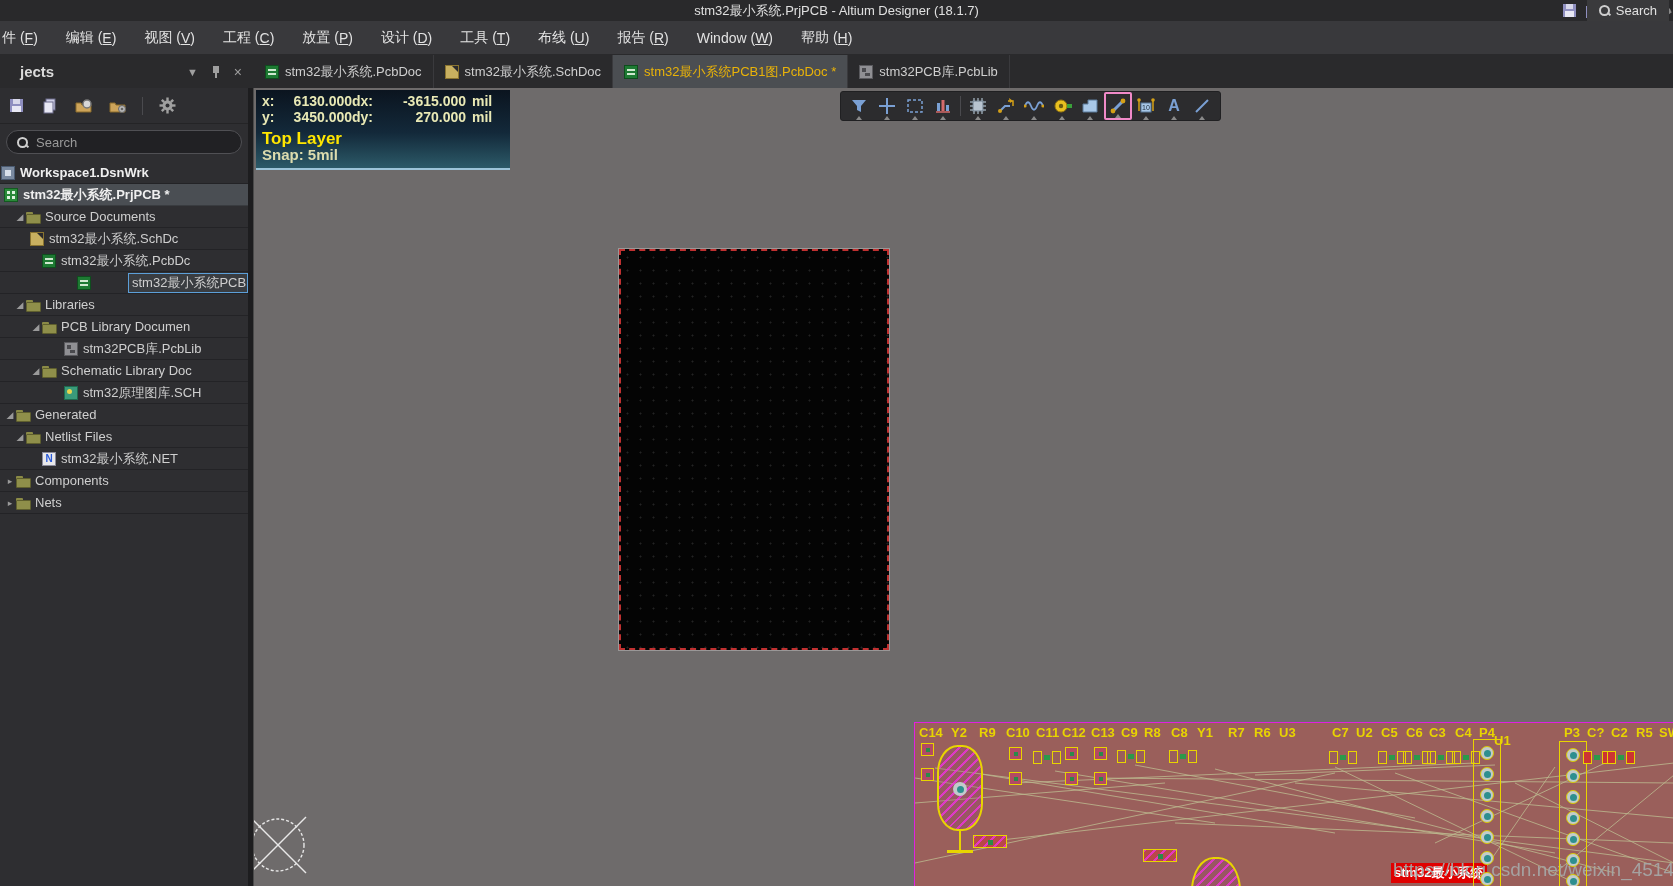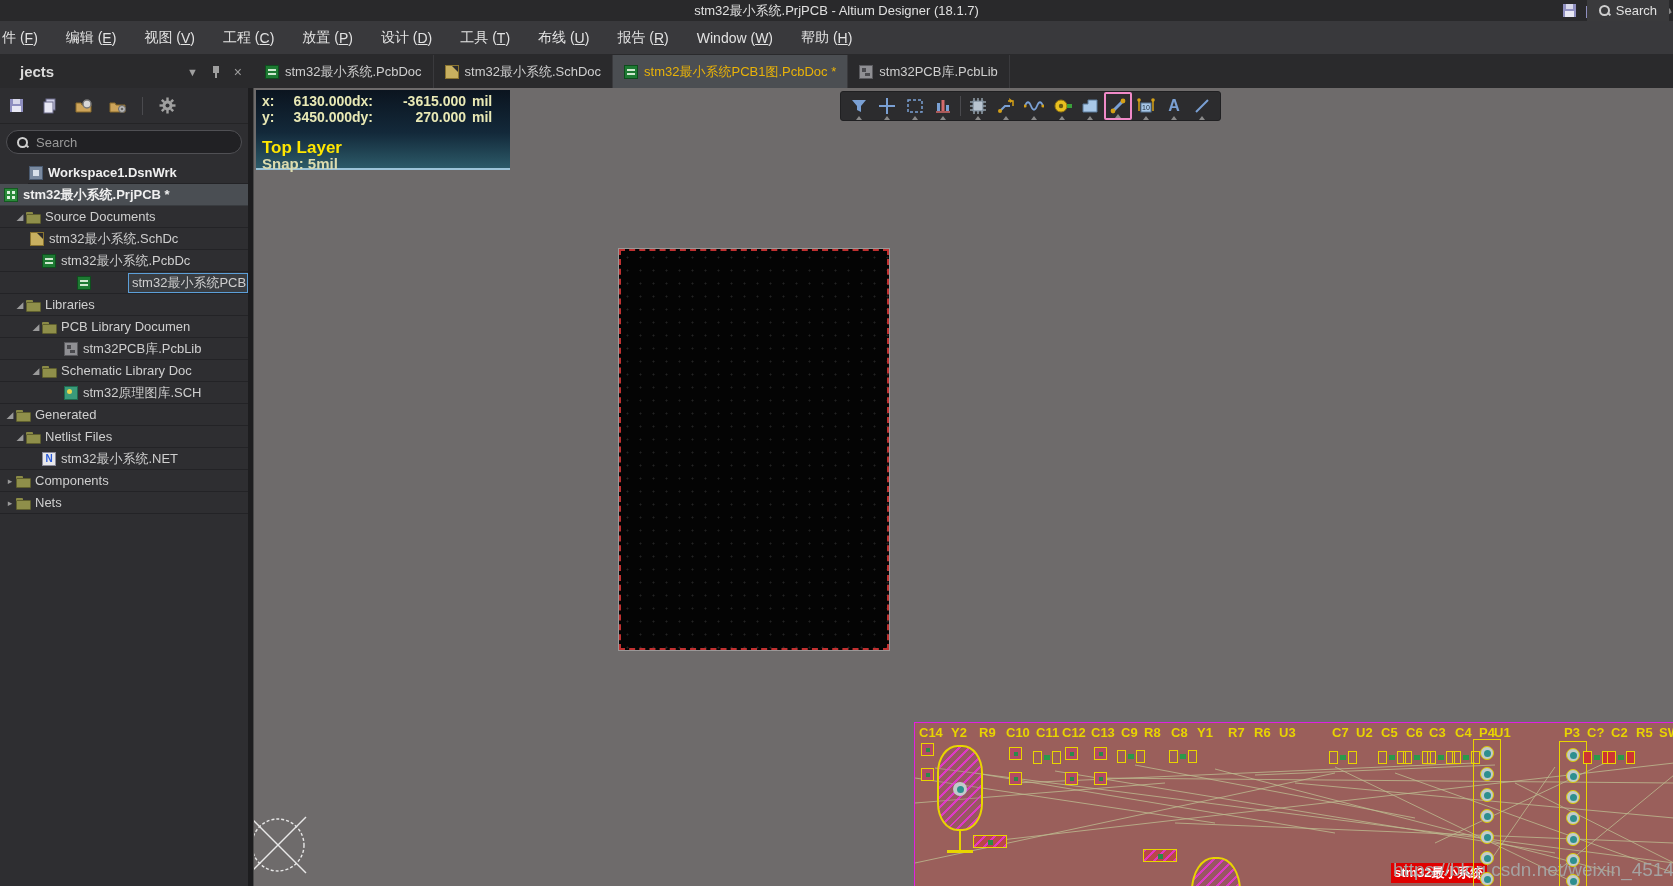--- a/index.html
+++ b/index.html
@@ -70,21 +70,21 @@
 
   .splitter{position:absolute;left:248px;top:88px;width:6px;height:798px;background:#1d1d1f;border-right:1px solid #4a4a4a;}
 
   
   .editor{position:absolute;left:254px;top:88px;width:1419px;height:798px;background:#6e6b6b;overflow:hidden;}
 
   
   .hud{position:absolute;left:2px;top:2px;width:254px;height:80px;background:linear-gradient(180deg,#0b141f 0%,#13293a 55%,#2c5a68 100%);border-bottom:2px solid #9cc4d8;color:#e9e9b5;padding:3px 6px 0 6px;}
   .hud-grid{display:grid;grid-template-columns:18px 72px 30px 84px 28px;font-weight:bold;font-size:14px;line-height:16px;}
   .hud-grid .v{text-align:right;}
-  .hud-layer{color:#ffe600;font-weight:bold;font-size:17px;line-height:19px;margin-top:13px;}
+  .hud-layer{color:#ffe600;font-weight:bold;font-size:17px;line-height:19px;margin-top:4px;}
   .hud-snap{font-weight:bold;font-size:15px;line-height:13px;color:#dcdcae;}
 
   
   .fl-toolbar{position:absolute;left:586px;top:3px;height:30px;background:#2c2c2e;border:1px solid #202022;border-radius:3px;display:flex;align-items:center;padding:0 4px;}
   .tbtn{position:relative;width:28px;height:28px;display:flex;align-items:center;justify-content:center;cursor:pointer;}
   .tbtn::after{content:"";position:absolute;bottom:0px;left:50%;margin-left:-3px;border-left:3px solid transparent;border-right:3px solid transparent;border-bottom:4px solid #8a8a8a;}
   .tbtn.hl{border:2px solid #f08ac8;border-radius:2px;}
   .tsep{width:1px;height:20px;background:#4a4a4e;margin:0 3px;}
 
   
@@ -255,21 +255,21 @@
               <line x1="2.8" y1="14.2" x2="5.2" y2="11.8"></line>
             </g>
           </svg>
         </span>
       </div>
     <div class="search-box">
       <span class="mag"></span>
       <span>Search</span>
     </div>
     <div class="tree" id="tree">
-        <div class="tree-row bold" style="padding-left: 1px; margin-left: 28px;">
+        <div class="tree-row bold" style="padding-left: 1px;">
           <span class="doc-icon ic-workspace"></span>
           <span class="lbl">Workspace1.DsnWrk</span>
         </div>
         <div class="tree-row bold selhl" style="padding-left: 4px;">
           <span class="doc-icon ic-project"></span>
           <span class="lbl">stm32最小系统.PrjPCB *</span>
         </div>
         <div class="tree-row" style="padding-left: 14px;">
           <span class="exp">◢</span>
           <span class="doc-icon ic-folder"></span>
@@ -512,21 +512,21 @@
         <span class="desig" style="left: 313px;">R7</span>
         <span class="desig" style="left: 339px;">R6</span>
         <span class="desig" style="left: 364px;">U3</span>
         <span class="desig" style="left: 417px;">C7</span>
         <span class="desig" style="left: 441px;">U2</span>
         <span class="desig" style="left: 466px;">C5</span>
         <span class="desig" style="left: 491px;">C6</span>
         <span class="desig" style="left: 514px;">C3</span>
         <span class="desig" style="left: 540px;">C4</span>
         <span class="desig" style="left: 564px;">P4</span>
-        <span class="desig" style="left: 579px;">U1</span>
+        <span class="desig" style="left: 579px; margin-top: 8px;">U1</span>
         <span class="desig" style="left: 649px;">P3</span>
         <span class="desig" style="left: 672px;">C?</span>
         <span class="desig" style="left: 696px;">C2</span>
         <span class="desig" style="left: 721px;">R5</span>
         <span class="desig" style="left: 744px;">SW</span>
         <div class="cmp vpair" style="left: 6px; top: 20px; height: 40px;">
           <div class="pp hatch"></div>
           <div class="pp hatch" style="margin-top:2px"></div>
         </div>
         <div class="cmp crystal hatch" style="left: 22px; top: 22px; width: 46px; height: 86px;">

